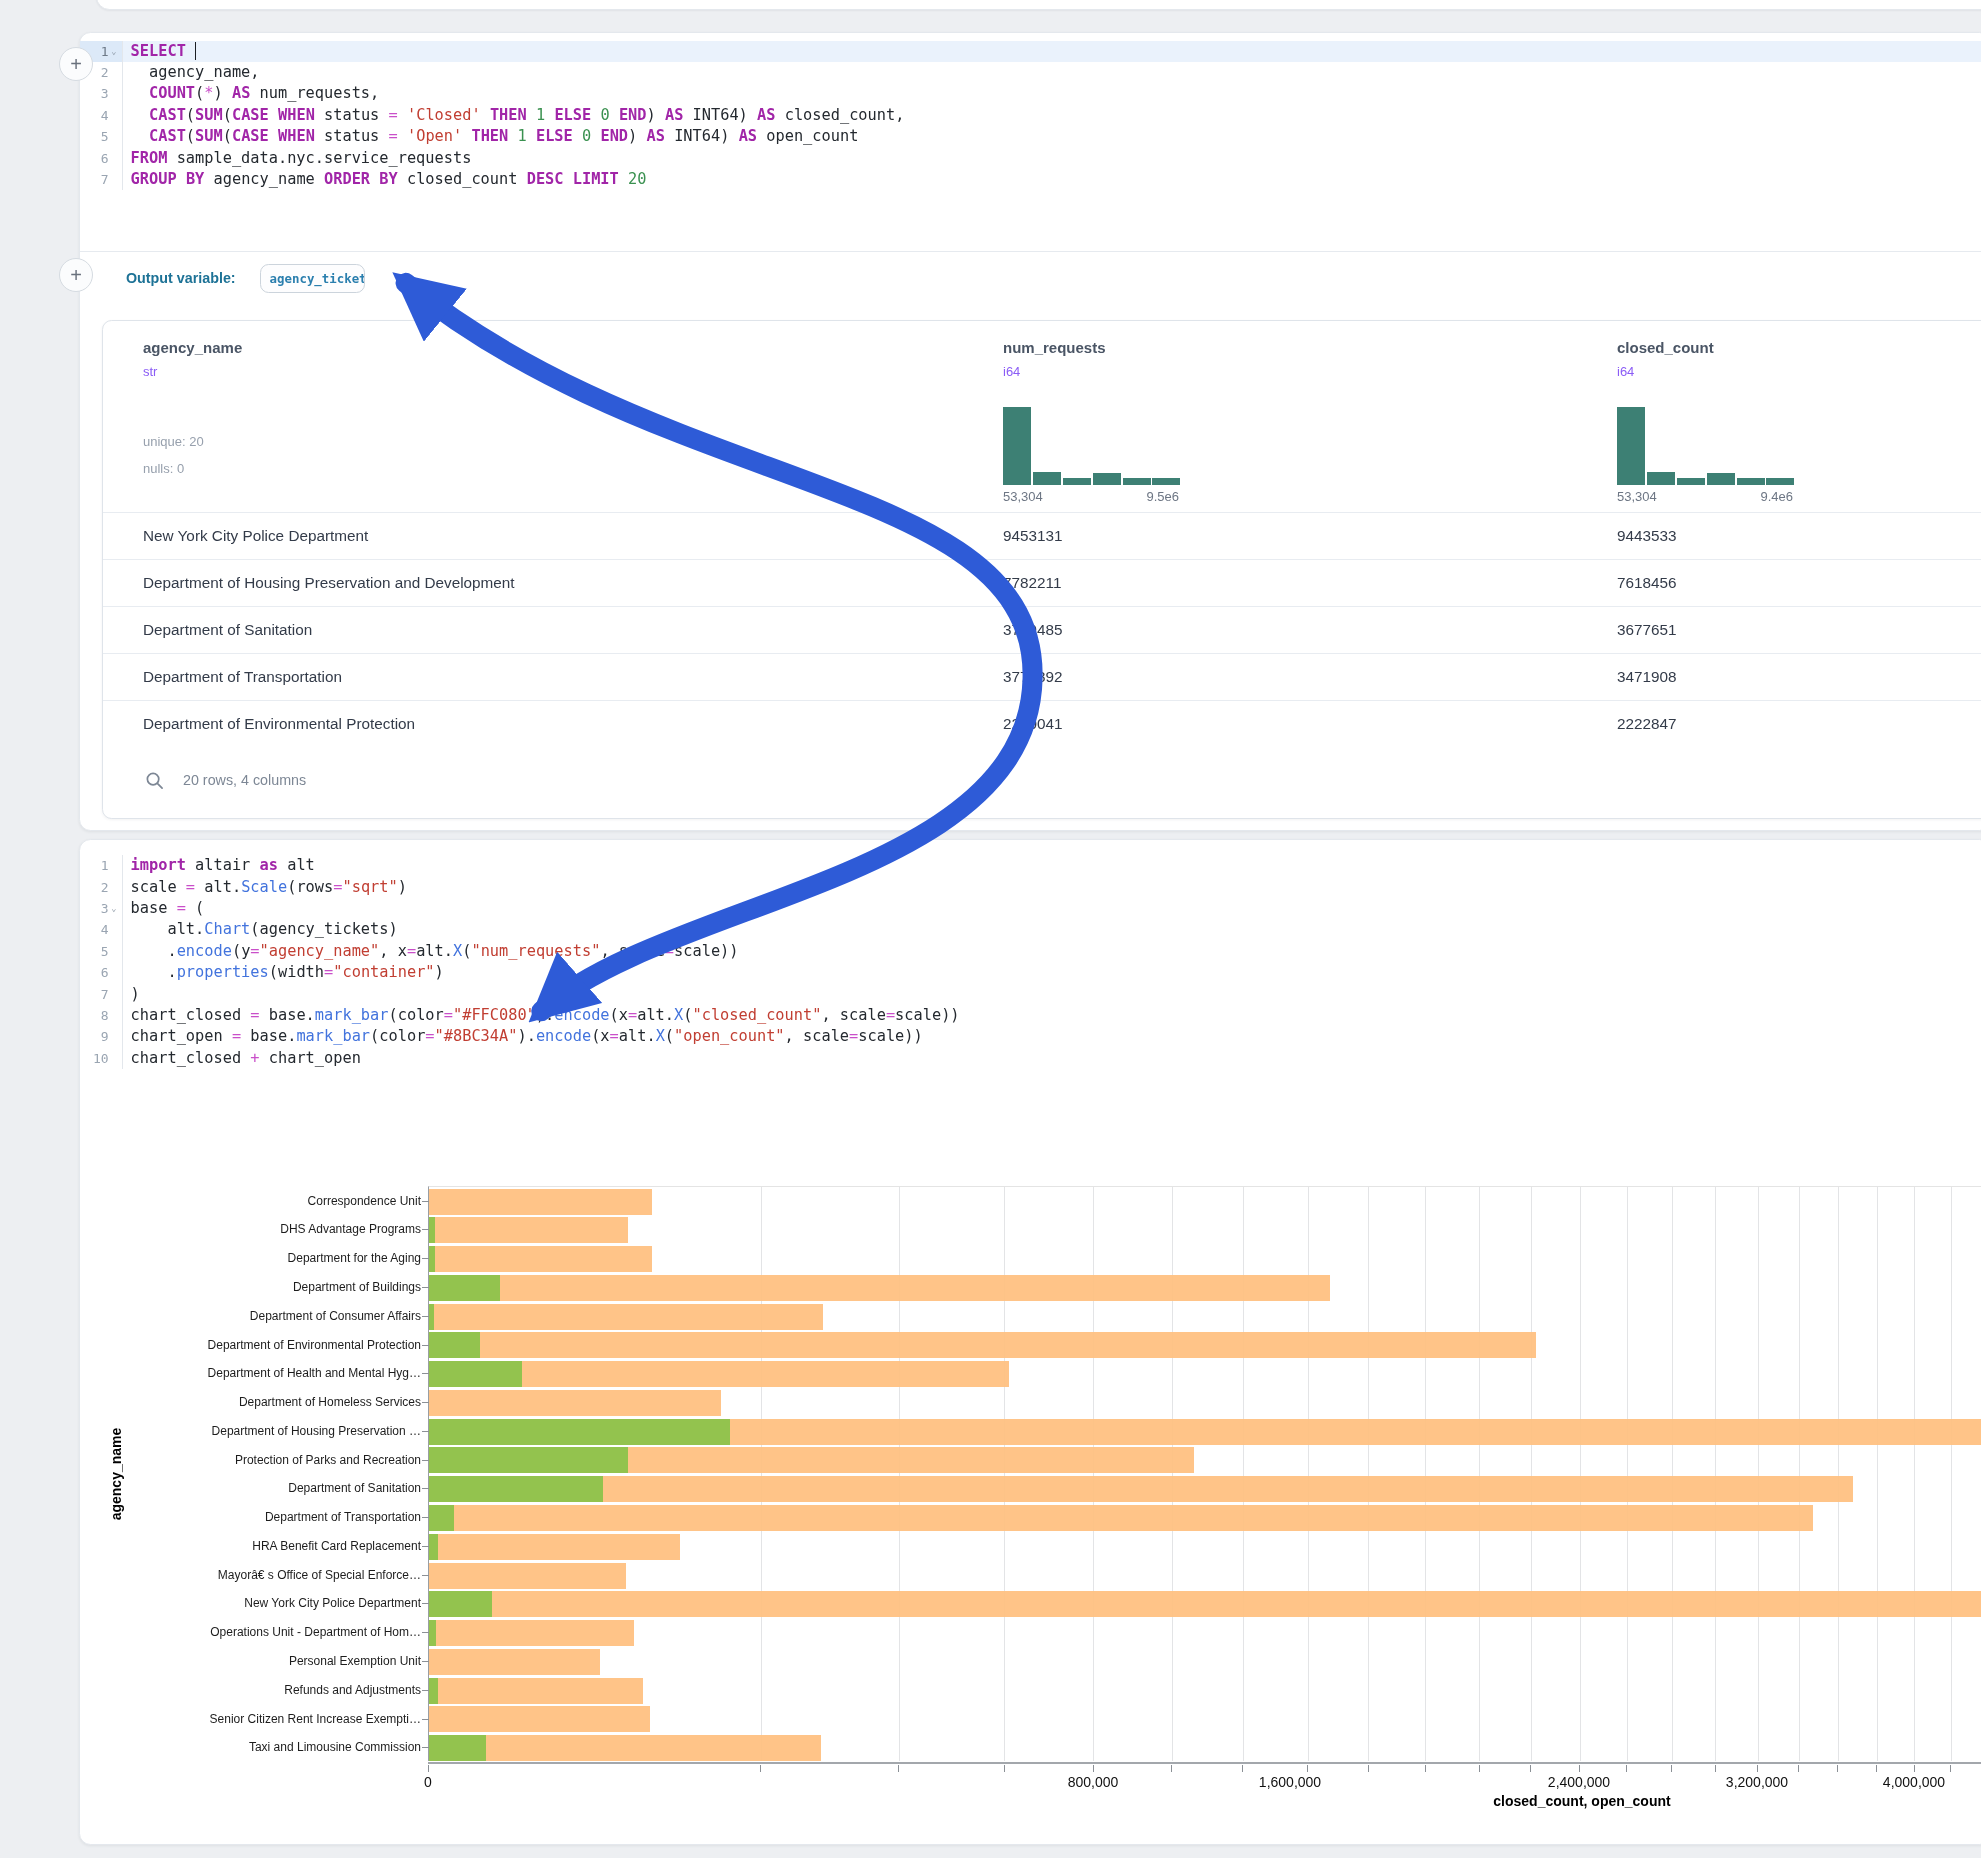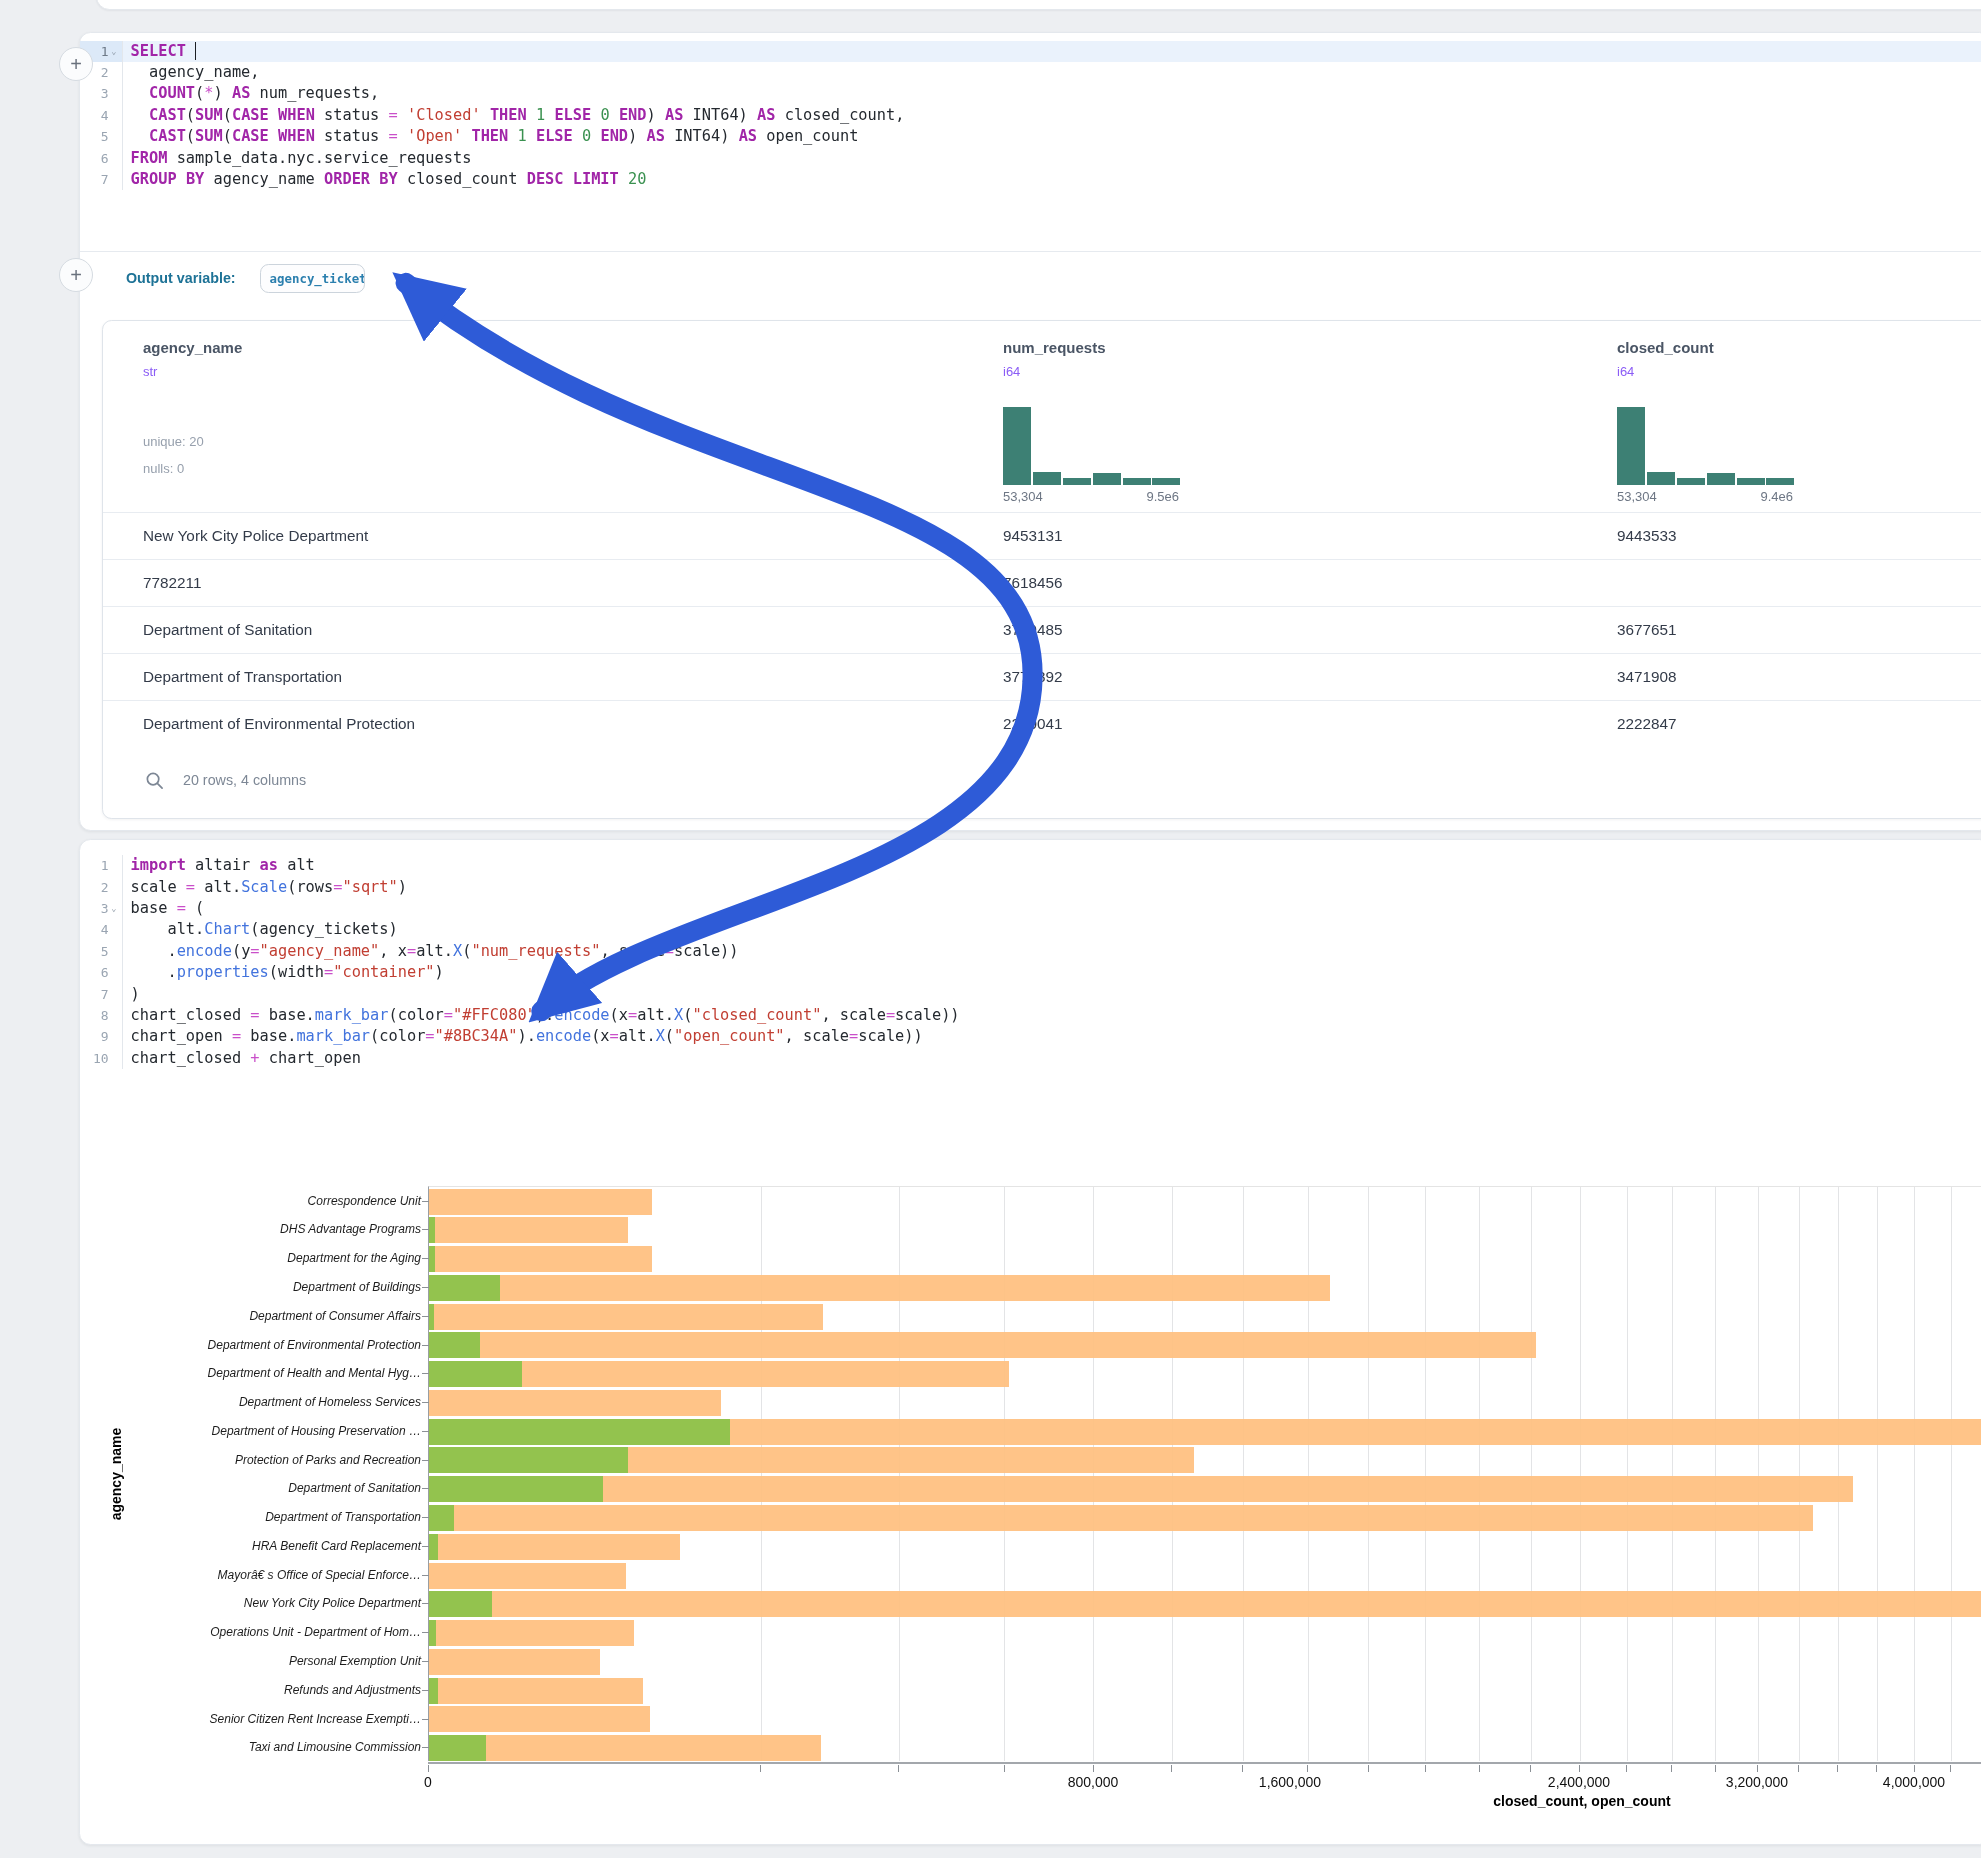--- a/index.html
+++ b/index.html
@@ -75,21 +75,21 @@
   .hist-labels{position:absolute;top:168px;width:176px;font-size:13px;color:#6d7684;}
   .hist-min{position:absolute;left:0;}
   .hist-max{position:absolute;right:0;}
   .trow{height:46px;border-top:1px solid #e8ecf1;align-items:center;font-size:15.3px;color:#333b49;}
   .trow>div{overflow:hidden;white-space:nowrap;}
   #table-footer{position:absolute;left:0;top:423px;height:75px;width:100%;}
   #table-footer .ftxt{position:absolute;left:80px;top:28px;font-size:14.3px;color:#7d8795;}
   #search-icon{position:absolute;left:42px;top:27px;cursor:pointer;}
   
   #chart{position:absolute;left:0;top:0;width:1982px;height:1858px;pointer-events:none;}
-  .ylab{position:absolute;right:1561px;transform:translateY(-50%);font-size:12px;color:#1d1d1d;white-space:nowrap;font-style:italic;}
+  .ylab{position:absolute;right:1561px;transform:translateY(-50%);font-size:12px;color:#1d1d1d;white-space:nowrap;}
   .ytick{position:absolute;width:6.7px;height:1px;background:#8b9096;}
   #plot{
     position:absolute;left:428px;top:1186px;width:1553px;height:575px;overflow:hidden;
     border-left:1px solid #999ea4;border-top:1px solid #e4e4e4;background:#fff;box-sizing:border-box;
   }
   .gline{position:absolute;top:0;bottom:0;width:1px;background:#e3e4e6;}
   .bar{position:absolute;height:26px;}
   #xaxis-line{position:absolute;left:428px;top:1762px;width:1553px;height:1.9px;background:#a3a7ac;}
   .xtick{position:absolute;top:1765px;width:1px;height:6.7px;background:#8b9096;}
   .xlab{position:absolute;top:1774px;transform:translateX(-50%);font-size:14px;color:#111;}
@@ -205,20 +205,21 @@
           </div>
         </div>
       </div>
     <div id="table-body">
         <div class="tgrid trow">
           <div>New York City Police Department</div>
           <div>9453131</div>
           <div>9443533</div>
         </div>
         <div class="tgrid trow">
+          <div>Department of Housing Preservation and Development</div>
           <div>7782211</div>
           <div>7618456</div>
         </div>
         <div class="tgrid trow">
           <div>Department of Sanitation</div>
           <div>3749485</div>
           <div>3677651</div>
         </div>
         <div class="tgrid trow">
           <div>Department of Transportation</div>

